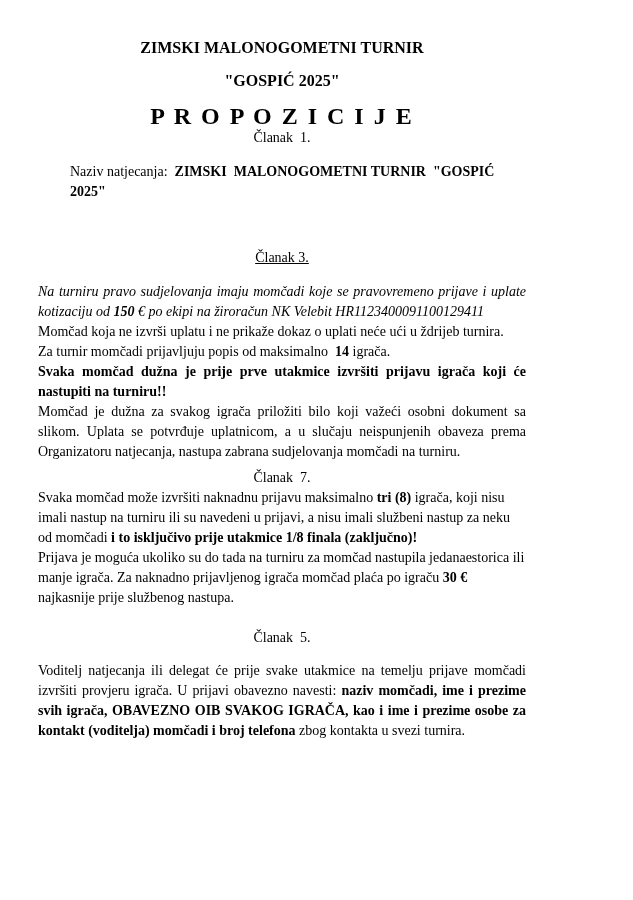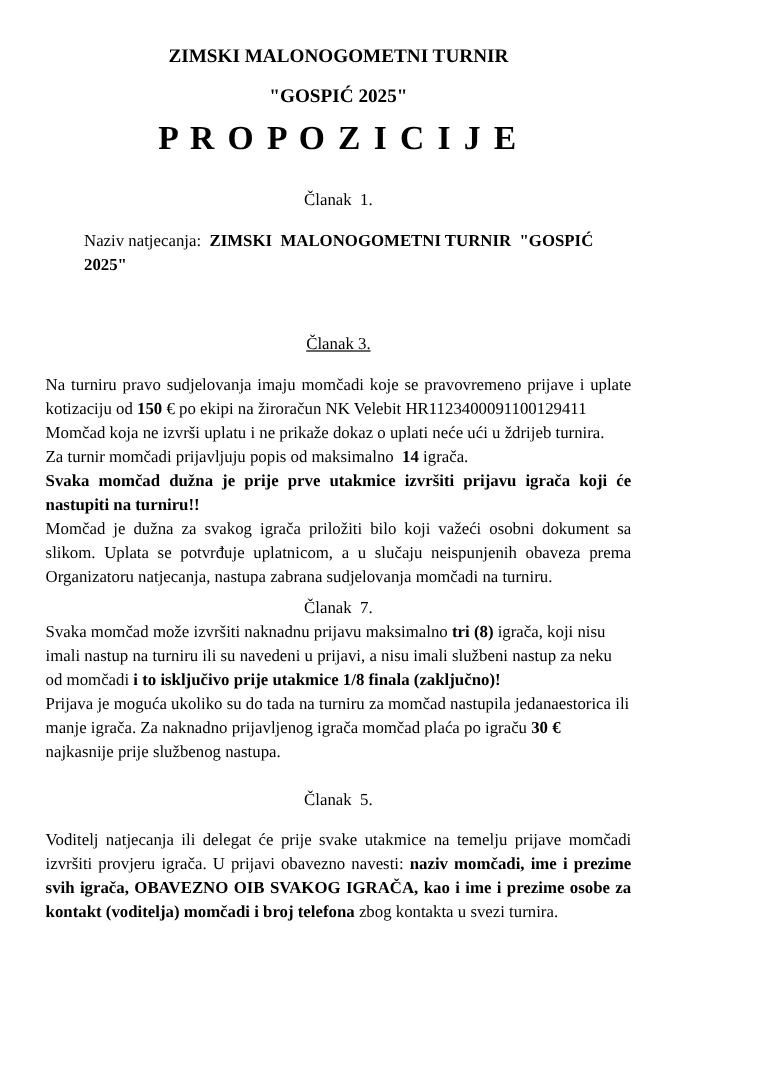--- a/index.html
+++ b/index.html
@@ -20,21 +20,21 @@
     text-align: center;
     font-weight: bold;
     font-size: 16px;
     line-height: 19px;
     white-space: pre-wrap;
   }
   .doc-subtitle { margin-top: 14px; }
   .doc-type {
     text-align: center;
     font-weight: bold;
-    font-size: 28px;
+    font-size: 24px;
     line-height: 24px;
     letter-spacing: 2px;
     margin-top: 14px;
     white-space: pre-wrap;
   }
   .clanak {
     text-align: center;
     font-size: 14px;
     font-weight: normal;
     line-height: 20px;
@@ -49,26 +49,26 @@
   .justify { text-align: justify; }
   .kv-row {
     display: flex;
     font-size: 14px;
     line-height: 20px;
   }
   .kv-label { width: 237px; flex: none; }
   .kv-value { flex: 1; }
 
   
-  #clanak1  { margin-top: 30px; }
+  #clanak1  { }
   #art1p1   { margin-top: 14px; margin-left: 32px; }
   #clanak2  { margin-top: 16px; }
   #art2rows { margin-top: 12px; }
   #clanak3  { margin-top: 46px; text-decoration: underline; }
-  #art3p1   { margin-top: 14px; }
+  #art3p1   { margin-top: 14px; font-style: italic; }
   #clanak4  { margin-top: 6px; }
   #clanak5  { margin-top: 20px; }
   #art5p1   { margin-top: 13px; }
 </style>
 </head>
 <body>
 
 <div class="page">
 
   <header>

